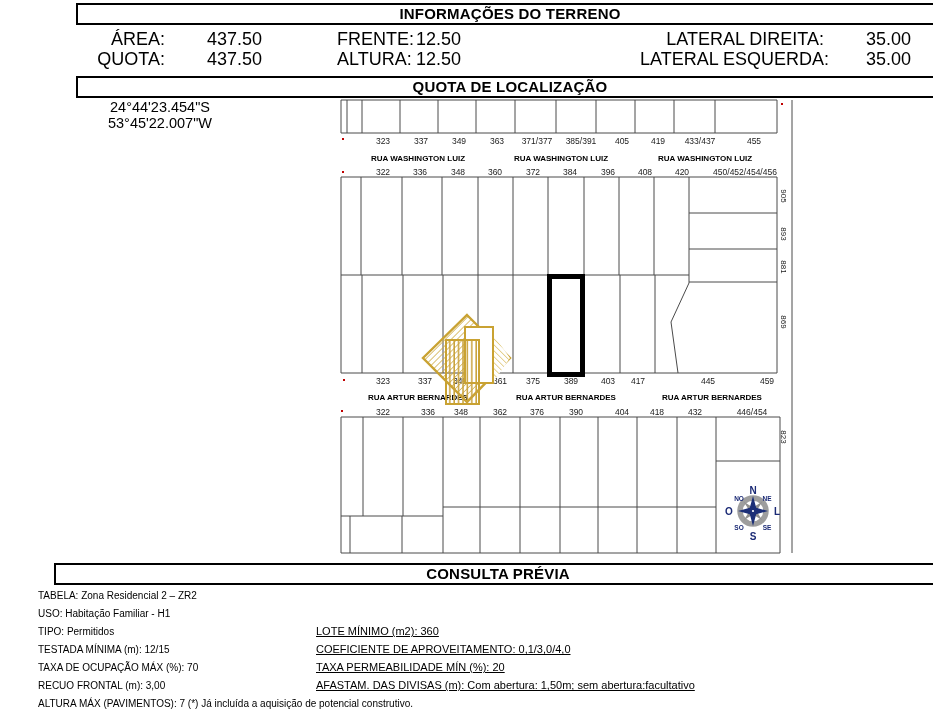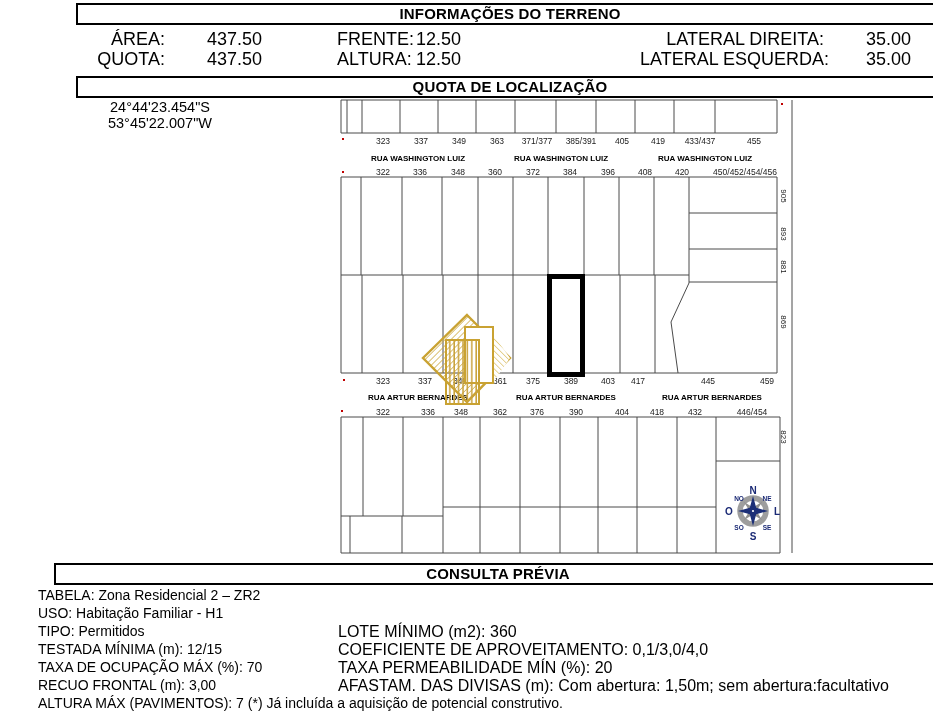--- a/index.html
+++ b/index.html
@@ -7,22 +7,22 @@
   .page{position:relative;width:933px;height:716px;background:#fff;overflow:hidden;}
   .titlebox{position:absolute;border:2px solid #000;background:#fff;text-align:center;
             font-weight:bold;font-size:15px;line-height:18px;letter-spacing:.2px;margin-left:16px;}
   #box1{left:60px;top:3px;width:864px;height:18px;}
   #box2{left:60px;top:76px;width:864px;height:18px;}
   #box3{left:38px;top:563px;width:884px;height:18px;}
   .fld{position:absolute;font-size:18px;height:17px;line-height:17px;white-space:nowrap;}
   .r{text-align:right;}
   .coords{position:absolute;left:96px;top:99px;width:128px;text-align:center;
           font-size:14.5px;line-height:16px;white-space:nowrap;}
-  .cl{position:absolute;left:38px;font-size:14px;height:17px;line-height:17px;white-space:nowrap;}
-  .cr{position:absolute;left:338px;font-size:16px;height:17px;line-height:17px;white-space:nowrap;}
+  .cl{position:absolute;left:38px;font-size:10px;height:17px;line-height:17px;white-space:nowrap;}
+  .cr{position:absolute;left:316px;font-size:11px;height:17px;line-height:17px;white-space:nowrap;text-decoration:underline;}
   #map-svg{position:absolute;left:340px;top:97px;width:456px;height:458px;}
   #map-svg text{font-family:"Liberation Sans",sans-serif;}
   .m-num{font-size:8.5px;fill:#1a1a1a;}
   .m-street{font-size:8px;font-weight:bold;fill:#000;}
   .m-rot{font-size:8px;fill:#1a1a1a;}
   .cmp-big{font-size:10px;font-weight:bold;fill:#1b2a75;text-anchor:middle;}
   .cmp-small{font-size:6.5px;font-weight:bold;fill:#1b2a75;text-anchor:middle;}
 </style>
 </head>
 <body>

